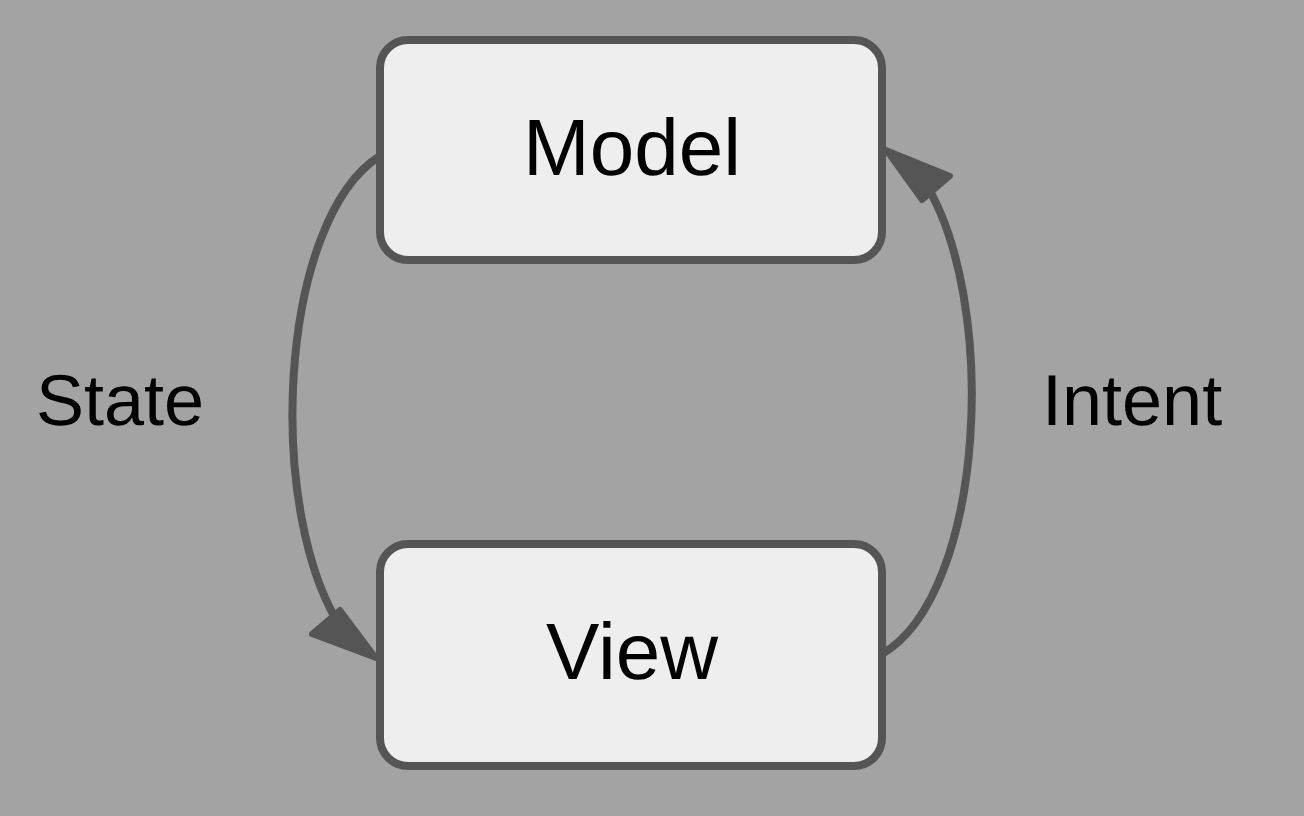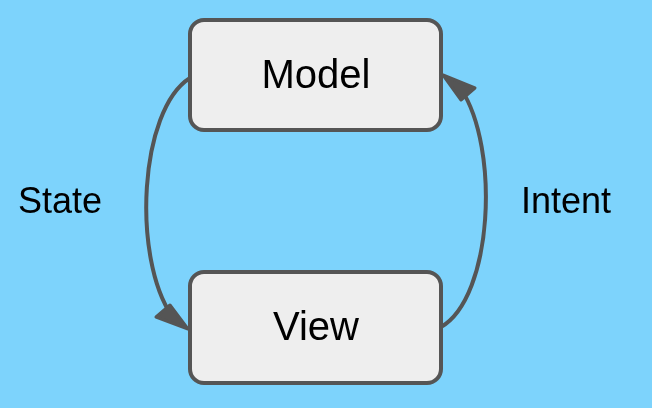--- a/index.html
+++ b/index.html
@@ -8,21 +8,21 @@
     padding: 0;
     background: #ffffff;
   }
   body {
     font-family: "Liberation Sans", sans-serif;
   }
   #canvas {
     position: relative;
     width: 652px;
     height: 408px;
-    background: #7dd3fc;
+    background: #a3a3a3;
     overflow: hidden;
   }
   #diagram-svg {
     position: absolute;
     left: 0;
     top: 0;
     width: 652px;
     height: 408px;
     display: block;
   }

